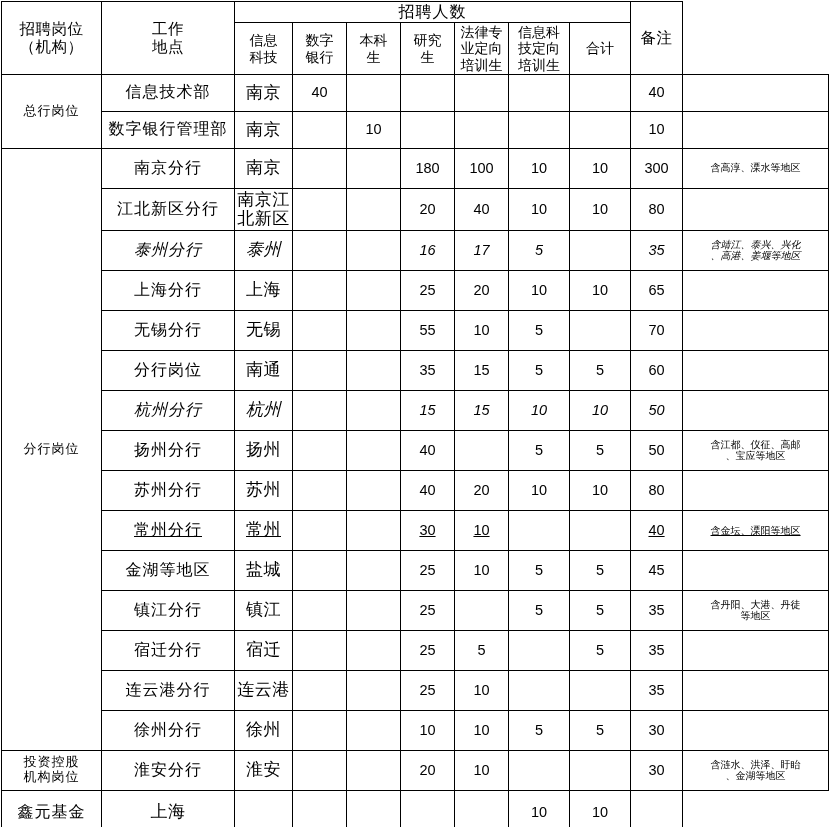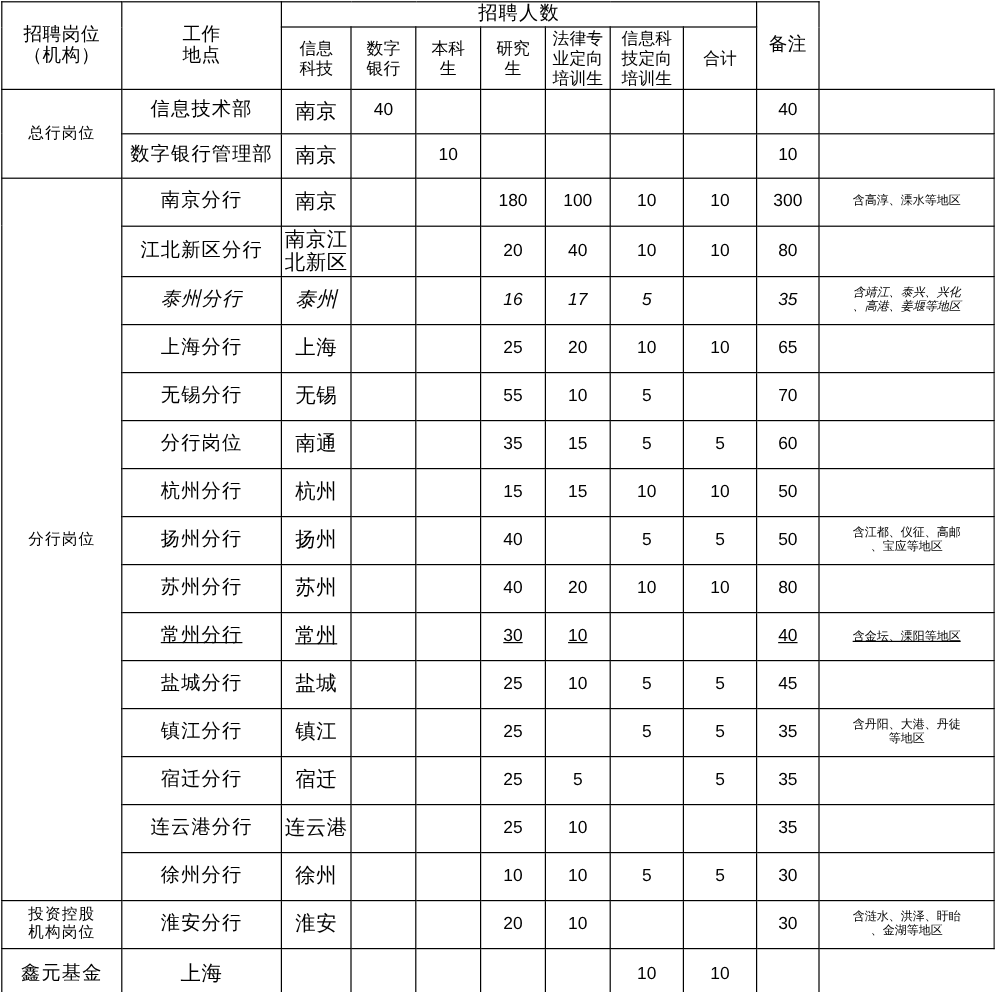--- a/index.html
+++ b/index.html
@@ -210,21 +210,21 @@
           <td class="loc-cell">南通</td>
           <td class="num-cell"></td>
           <td class="num-cell"></td>
           <td class="num-cell">35</td>
           <td class="num-cell">15</td>
           <td class="num-cell">5</td>
           <td class="num-cell">5</td>
           <td class="num-cell">60</td>
           <td class="note-cell"></td>
         </tr>
-        <tr style="height: 40px;">
+        <tr style="height: 40px; font-style: italic;">
           <td class="unit-cell">杭州分行</td>
           <td class="loc-cell">杭州</td>
           <td class="num-cell"></td>
           <td class="num-cell"></td>
           <td class="num-cell">15</td>
           <td class="num-cell">15</td>
           <td class="num-cell">10</td>
           <td class="num-cell">10</td>
           <td class="num-cell">50</td>
           <td class="note-cell"></td>
@@ -259,21 +259,21 @@
           <td class="num-cell"></td>
           <td class="num-cell"></td>
           <td class="num-cell">30</td>
           <td class="num-cell">10</td>
           <td class="num-cell"></td>
           <td class="num-cell"></td>
           <td class="num-cell">40</td>
           <td class="note-cell">含金坛、溧阳等地区</td>
         </tr>
         <tr style="height: 40px;">
-          <td class="unit-cell">盐城分行</td>
+          <td class="unit-cell">金湖等地区</td>
           <td class="loc-cell">盐城</td>
           <td class="num-cell"></td>
           <td class="num-cell"></td>
           <td class="num-cell">25</td>
           <td class="num-cell">10</td>
           <td class="num-cell">5</td>
           <td class="num-cell">5</td>
           <td class="num-cell">45</td>
           <td class="note-cell"></td>
         </tr>

